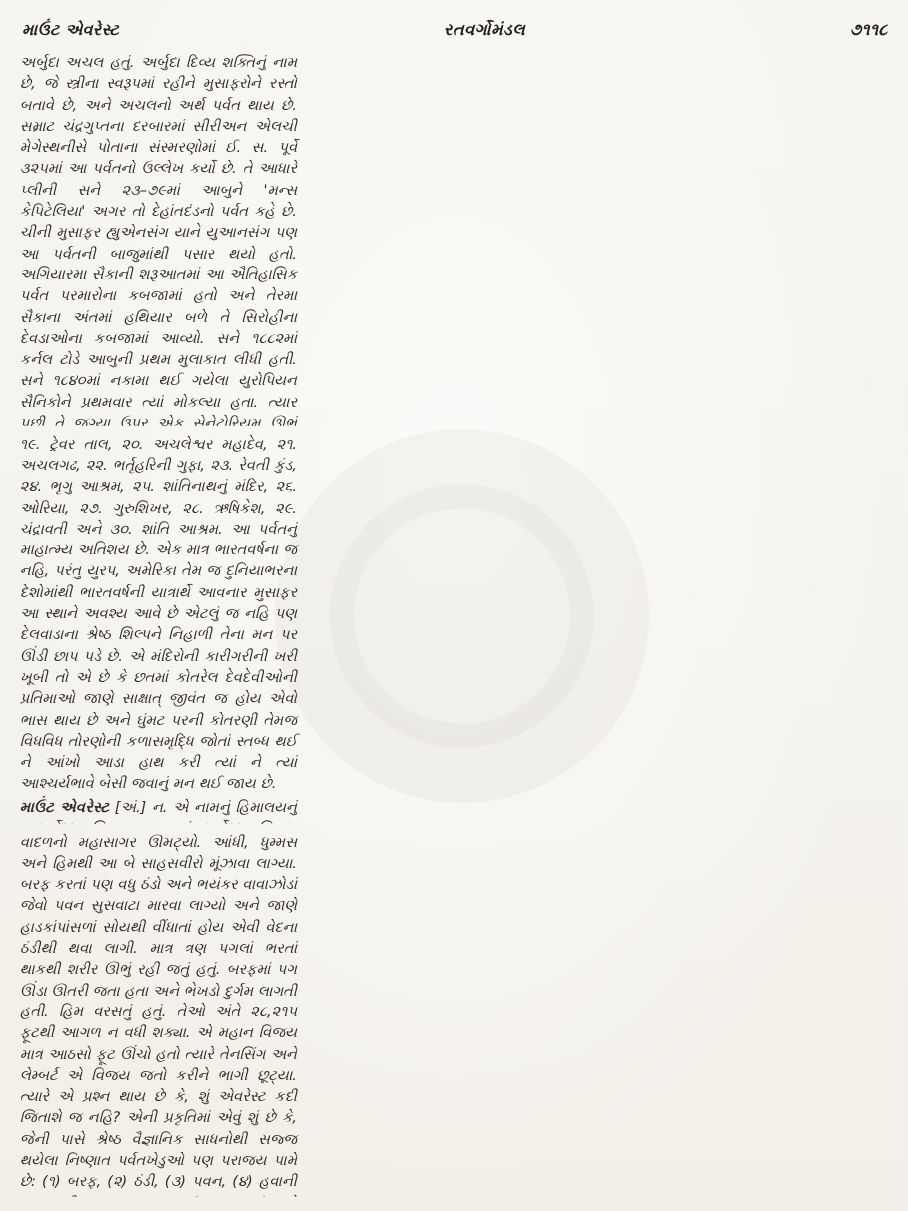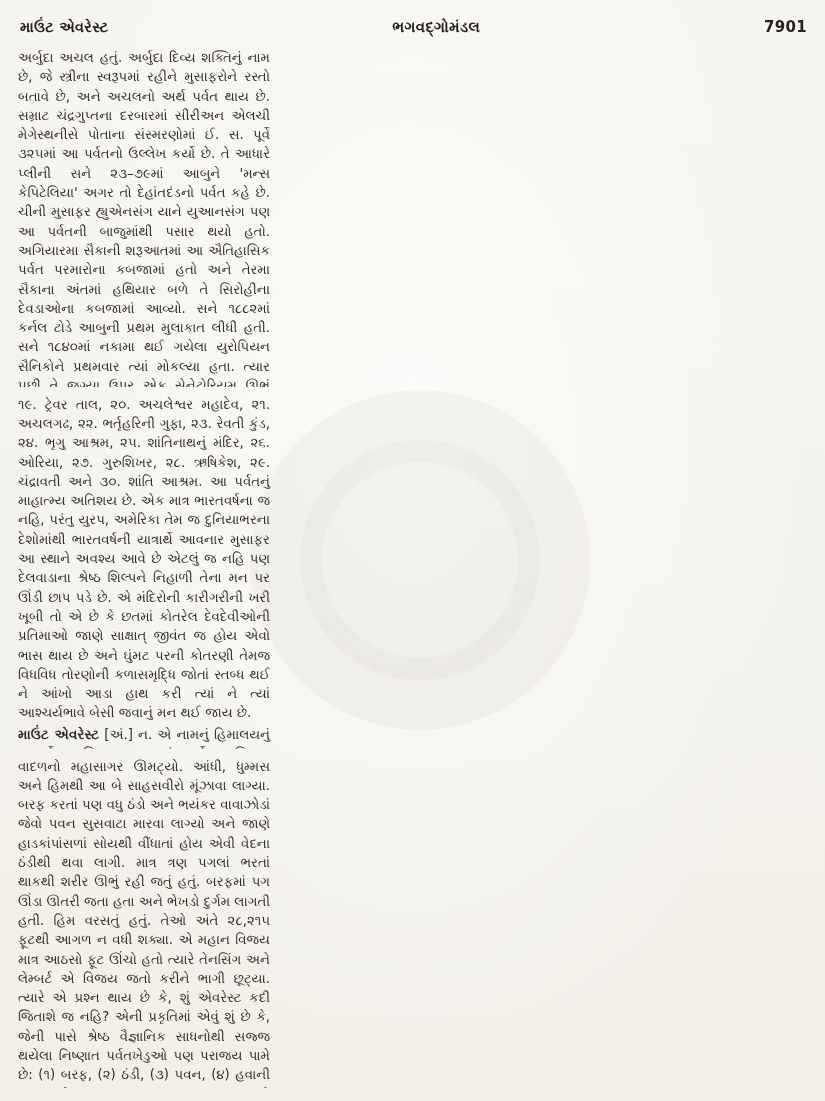--- a/index.html
+++ b/index.html
@@ -1,15 +1,15 @@
 <!DOCTYPE html>
 <html><head>
 <meta charset="utf-8">
 <style>
-  * { margin: 0; padding: 0; box-sizing: border-box; }
+  * { margin: 0; padding: 0; box-sizing: border-box; font-style: italic; }
   html, body { width: 825px; height: 1101px; }
   body {
     background: #f6f4ef;
     font-family: "DejaVu Sans", sans-serif;
     color: #2e2a24;
     position: relative;
     overflow: hidden;
   }
   .page {
     position: absolute; inset: 0;
@@ -58,22 +58,22 @@
 </head>
 <body>
 
 <div class="page">
 
   <div class="watermark wm1"></div>
   <div class="watermark wm2"></div>
 
   <div class="header">
     <span class="left">માઉંટ એવરેસ્ટ</span>
-    <span class="center">ભગવદ્ગોમંડલ</span>
-    <span class="pageno">7901</span>
+    <span class="center">રતવર્ગોમંડલ</span>
+    <span class="pageno">૭૧૧૮</span>
   </div>
 
   <div class="columns">
 
     <div class="col">
       <p class="para">અર્બુદા અચલ હતું. અર્બુદા દિવ્ય શક્તિનું નામ છે, જે સ્ત્રીના સ્વરૂપમાં રહીને મુસાફરોને રસ્તો બતાવે છે, અને અચલનો અર્થ પર્વત થાય છે. સમ્રાટ ચંદ્રગુપ્તના દરબારમાં સીરીઅન એલચી મેગેસ્થનીસે પોતાના સંસ્મરણોમાં ઈ. સ. પૂર્વે ૩૨૫માં આ પર્વતનો ઉલ્લેખ કર્યો છે. તે આધારે પ્લીની સને ૨૩–૭૯માં આબુને 'મન્સ કેપિટેલિયા' અગર તો દેહાંતદંડનો પર્વત કહે છે. ચીની મુસાફર હ્યુએનસંગ યાને યુઆનસંગ પણ આ પર્વતની બાજુમાંથી પસાર થયો હતો. અગિયારમા સૈકાની શરૂઆતમાં આ ઐતિહાસિક પર્વત પરમારોના કબજામાં હતો અને તેરમા સૈકાના અંતમાં હથિયાર બળે તે સિરોહીના દેવડાઓના કબજામાં આવ્યો. સને ૧૮૮૨માં કર્નલ ટોડે આબુની પ્રથમ મુલાકાત લીધી હતી. સને ૧૮૪૦માં નકામા થઈ ગયેલા યુરોપિયન સૈનિકોને પ્રથમવાર ત્યાં મોકલ્યા હતા. ત્યાર પછી તે જગ્યા ઉપર એક સેનેટોરિયમ ઊભું કરવામાં આવ્યું. પછીથી સિરોહીના મહારાવે બ્રિટિશને આબુનો કાયમી પટ્ટો કરી આપ્યો. હિંદ છોડી જતાં પહેલાં અંગ્રેજોએ કાયમી પટ્ટો રદ કરી આબુનો કબજો પાછો સિરોહીને સોંપી દીધો. દેશી રાજ્યોના જોડાણ વખતે આબુ સહિત સિરોહીનો વહીવટ મધ્યસ્થ સરકારની વતી મુંબઈ સરકારે સને ૧૯૪૯ની ૫ મી જાન્યુઅરિએ સંભાળી લીધો છે. વેસ્ટર્ન રેલવેના આબુ રોડ નામના સ્ટેશનથી એક પાકી સડક ઠેઠ પહાડના મથાળા સુધી જાય છે. તેની લંબાઈ ૧૭ા માઈલ છે. આ સડકનો દેખાવ સર્પાકાર જેવો છે. પર્વત ઉપરનો આ રસ્તો બાંધકામ કળાનો એક અદ્ભુત નમૂનો છે. આ પર્વતનો ઢોળાવ વિધવિધ પ્રકારનાં વૃક્ષો અને પુષ્પોથી ભરચક દેખાય છે. વિશાળ શિલાઓ, જંગલી પુષ્પોનું ચિત્તાકર્ષક દૃશ્ય, પર્વતની પછી ઝાડો અને ઝાડોની પછી પાછો પર્વત અને તેને અંગે હજારો ફૂટના વિશાળતાનું રમ્ય મેદાન, પાણીનાં નાજુક ઝરણાંઓ અને એવાં બીજાં નૈસર્ગિક સૌંદર્યનાં અનેક ચિત્રવિચિત્ર મનોહર દૃશ્યો અહીં જોવા મળે છે. જોવાલાયક સ્થળો: ૧. નખી તળાવ, ૨. ટોડ રોક અને નનરોક, ૩. રઘુનાથજી મંદિર, ૪. રામકુંડ, ૫ અનાદરા પોઇન્ટ, ૬. સનસેટ પોઇન્ટ, ક્રોડીધજ, ૭. પાલનપુર પોઇન્ટ, ૮. બેલિજ રોક, ૯. અર્બુદા દેવી, ૧૦. ગોમુખ, ૧૧. વશિષ્ઠ આશ્રમ, ૧૨. ગૌતમ આશ્રમ, ૧૩. વ્યાસતીર્થ, ૧૪. નાગતીર્થ, ૧૫. નીલકંઠ મહાદેવ, ૧૬. દેલવાડા, ૧૭. વિમલશાહનું જિનાલય, ૧૮. વસ્તુપાલ તેજપાલનું મંદિર,</p>
     </div>
 
     <div class="divider"></div>
 

